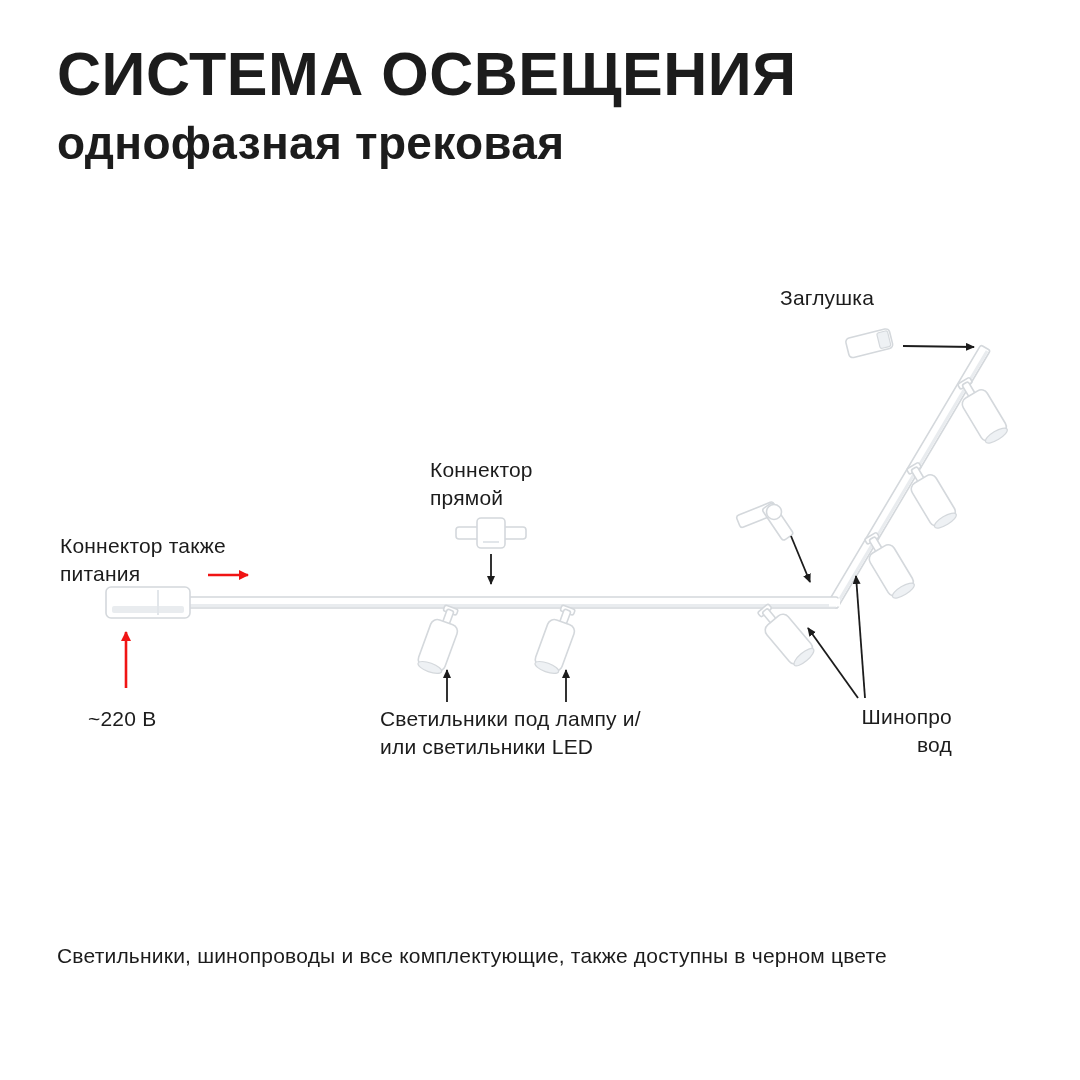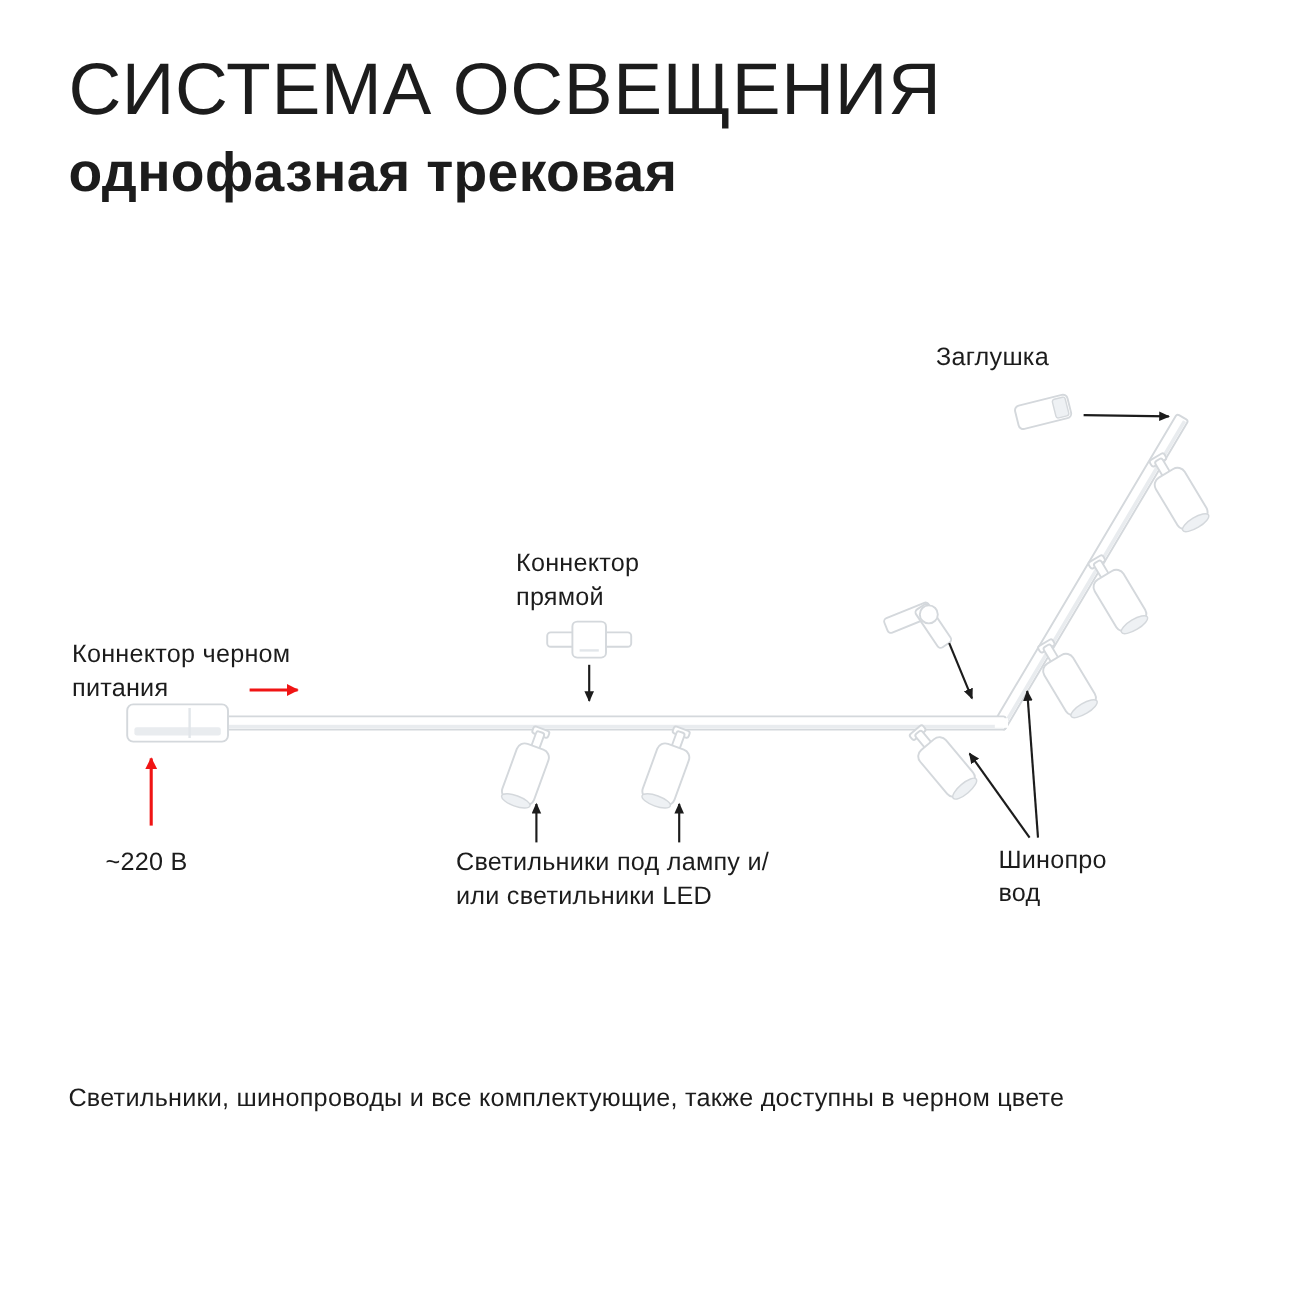--- a/index.html
+++ b/index.html
@@ -8,25 +8,25 @@
     --track-stroke:#d4d8dc;
     --track-shade:#e9ecef;
     --piece-shade-fill:#eef1f4;
     --paper:#ffffff;
   }
   *{box-sizing:border-box;margin:0;padding:0}
   html,body{background:#fff}
   body{font-family:"Liberation Sans","DejaVu Sans",sans-serif;color:var(--ink)}
   .page{position:relative;width:1080px;height:1080px;background:var(--paper);overflow:hidden}
   .header{position:absolute;left:57px;top:42px}
-  .title{font-size:61px;font-weight:400;letter-spacing:.5px;line-height:1.05;color:var(--ink)}
+  .title{font-size:61px;font-weight:700;letter-spacing:.5px;line-height:1.05;color:var(--ink)}
   .subtitle{font-size:46px;font-weight:700;margin-top:10px;letter-spacing:.3px;color:var(--ink)}
   .lbl{position:absolute;font-size:21px;font-weight:500;line-height:1.33;text-align:left;color:var(--ink);letter-spacing:.2px}
-  .lbl-left{text-align:left}
-  .footer{position:absolute;left:57px;top:904px;font-size:21px;font-weight:500;letter-spacing:.2px;color:var(--ink)}
+  .lbl-left{text-align:right}
+  .footer{position:absolute;left:57px;top:944px;font-size:21px;font-weight:500;letter-spacing:.2px;color:var(--ink)}
   svg.scene{position:absolute;left:0;top:0}
   .rail{fill:#fff;stroke:var(--track-stroke);stroke-width:1.6}
   .rail-shade{fill:var(--track-shade)}
   .piece{fill:#fff;stroke:var(--track-stroke);stroke-width:1.6}
   .piece-shade{fill:var(--piece-shade-fill);stroke:var(--track-stroke);stroke-width:1.2}
   .seam{fill:#fff}
   .detail-line{stroke:#e2e6ea;stroke-width:2}
   .arrow{stroke:var(--ink);stroke-width:1.8;fill:none}
   .arrow-red{stroke:var(--accent-red);stroke-width:2.6;fill:none}
   .mB{fill:var(--ink)}
@@ -113,21 +113,21 @@
       <line x1="566" y1="702" x2="566" y2="670" class="arrow" marker-end="url(#mB)"></line>
       <line x1="858" y1="698" x2="808" y2="628" class="arrow" marker-end="url(#mB)"></line>
       <line x1="865" y1="698" x2="856" y2="576" class="arrow" marker-end="url(#mB)"></line>
       <line x1="208" y1="575" x2="248" y2="575" class="arrow-red" marker-end="url(#mR)"></line>
       <line x1="126" y1="688" x2="126" y2="632" class="arrow-red" marker-end="url(#mR)"></line>
     </g>
   </svg>
 
   <div class="lbl" style="left:780px;top:284px;width:172px">Заглушка</div>
   <div class="lbl" style="left:430px;top:456px;width:130px">Коннектор прямой</div>
-  <div class="lbl" style="left:60px;top:532px;width:190px">Коннектор черном питания</div>
+  <div class="lbl" style="left:60px;top:532px;width:190px">Коннектор также питания</div>
   <div class="lbl" style="left:88px;top:705px;width:100px">~220 В</div>
   <div class="lbl" style="left:380px;top:705px;width:270px">Светильники под лампу и/или светильники LED</div>
   <div class="lbl lbl-left" style="left:832px;top:703px;width:120px">
     <div>Шинопро</div>
     <div>вод</div>
   </div>
 
   <div class="footer">Светильники, шинопроводы и все комплектующие, также доступны в черном цвете</div>
 
 </div>

